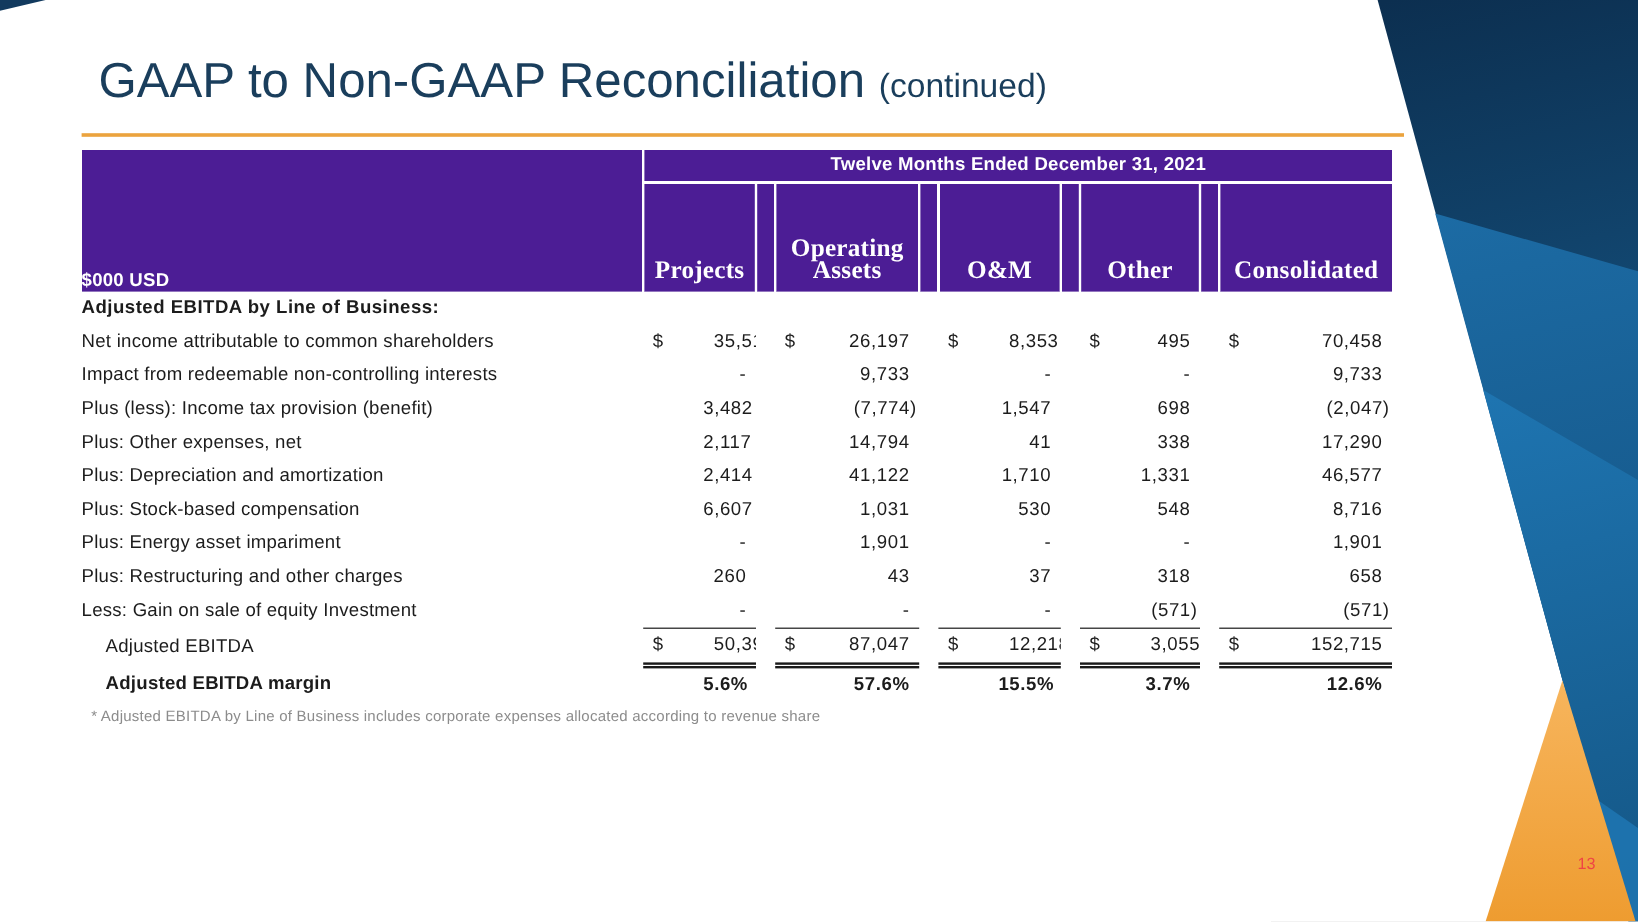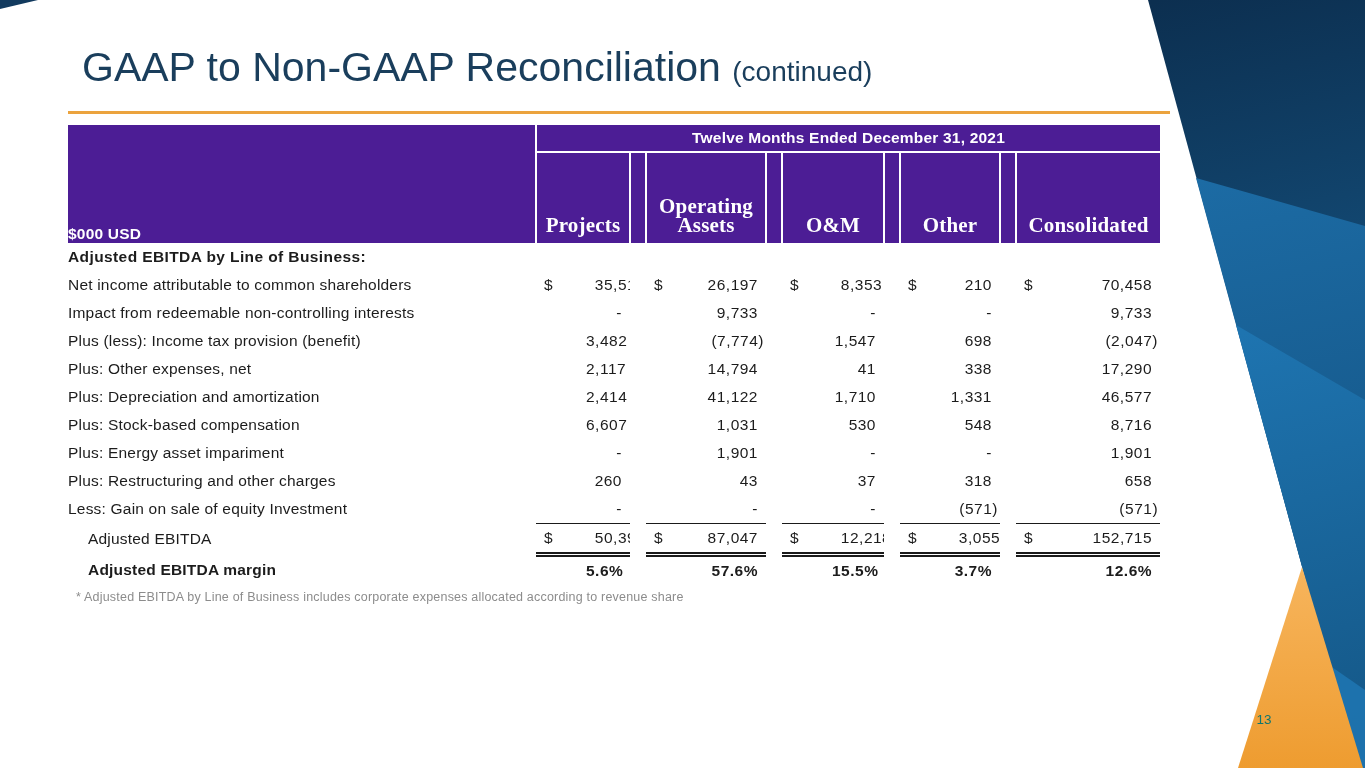--- a/index.html
+++ b/index.html
@@ -27,22 +27,22 @@
   tr.sec td{font-weight:bold;letter-spacing:.4px;}
   td.num .cw{display:flex;justify-content:space-between;align-items:baseline;padding:0 8px;}
   .val{letter-spacing:.5px;white-space:nowrap;margin-left:42px;}
   .hang{margin-right:-6px;}
   tr.r-under td.num{border-bottom:1.5px solid #1a1a1a;}
   tr.r-total td.num{border-bottom:5px double #1a1a1a;}
   tr.r-total td.lbl,tr.r-margin td.lbl{padding-left:20px;}
   tr.r-margin td{font-weight:bold;}
 
   .footnote{position:absolute;left:76px;top:590px;font-size:12.5px;color:#8C8C8C;letter-spacing:.2px;}
-  .pagenum{position:absolute;left:1244px;top:712px;width:40px;text-align:center;
-           color:#0f766e;font-size:13.5px;}
+  .pagenum{position:absolute;left:1302px;top:712px;width:40px;text-align:center;
+           color:#ef4444;font-size:13.5px;}
 </style>
 </head>
 <body>
 
 <div class="slide">
 
   <svg class="bg" viewBox="0 0 1365 768" aria-hidden="true">
     <defs>
       <linearGradient id="gW" gradientUnits="userSpaceOnUse" x1="1160" y1="0" x2="1320" y2="700">
         <stop offset="0" stop-color="#0C2F50"></stop>
@@ -127,21 +127,21 @@
         <td class="num">
             <div class="cw">
               <span class="cur">$</span>
               <span class="val">8,353</span>
             </div>
           </td>
         <td class="sp"></td>
         <td class="num">
             <div class="cw">
               <span class="cur">$</span>
-              <span class="val">210</span>
+              <span class="val">495</span>
             </div>
           </td>
         <td class="sp"></td>
         <td class="num">
             <div class="cw">
               <span class="cur">$</span>
               <span class="val">70,458</span>
             </div>
           </td>
       </tr>

